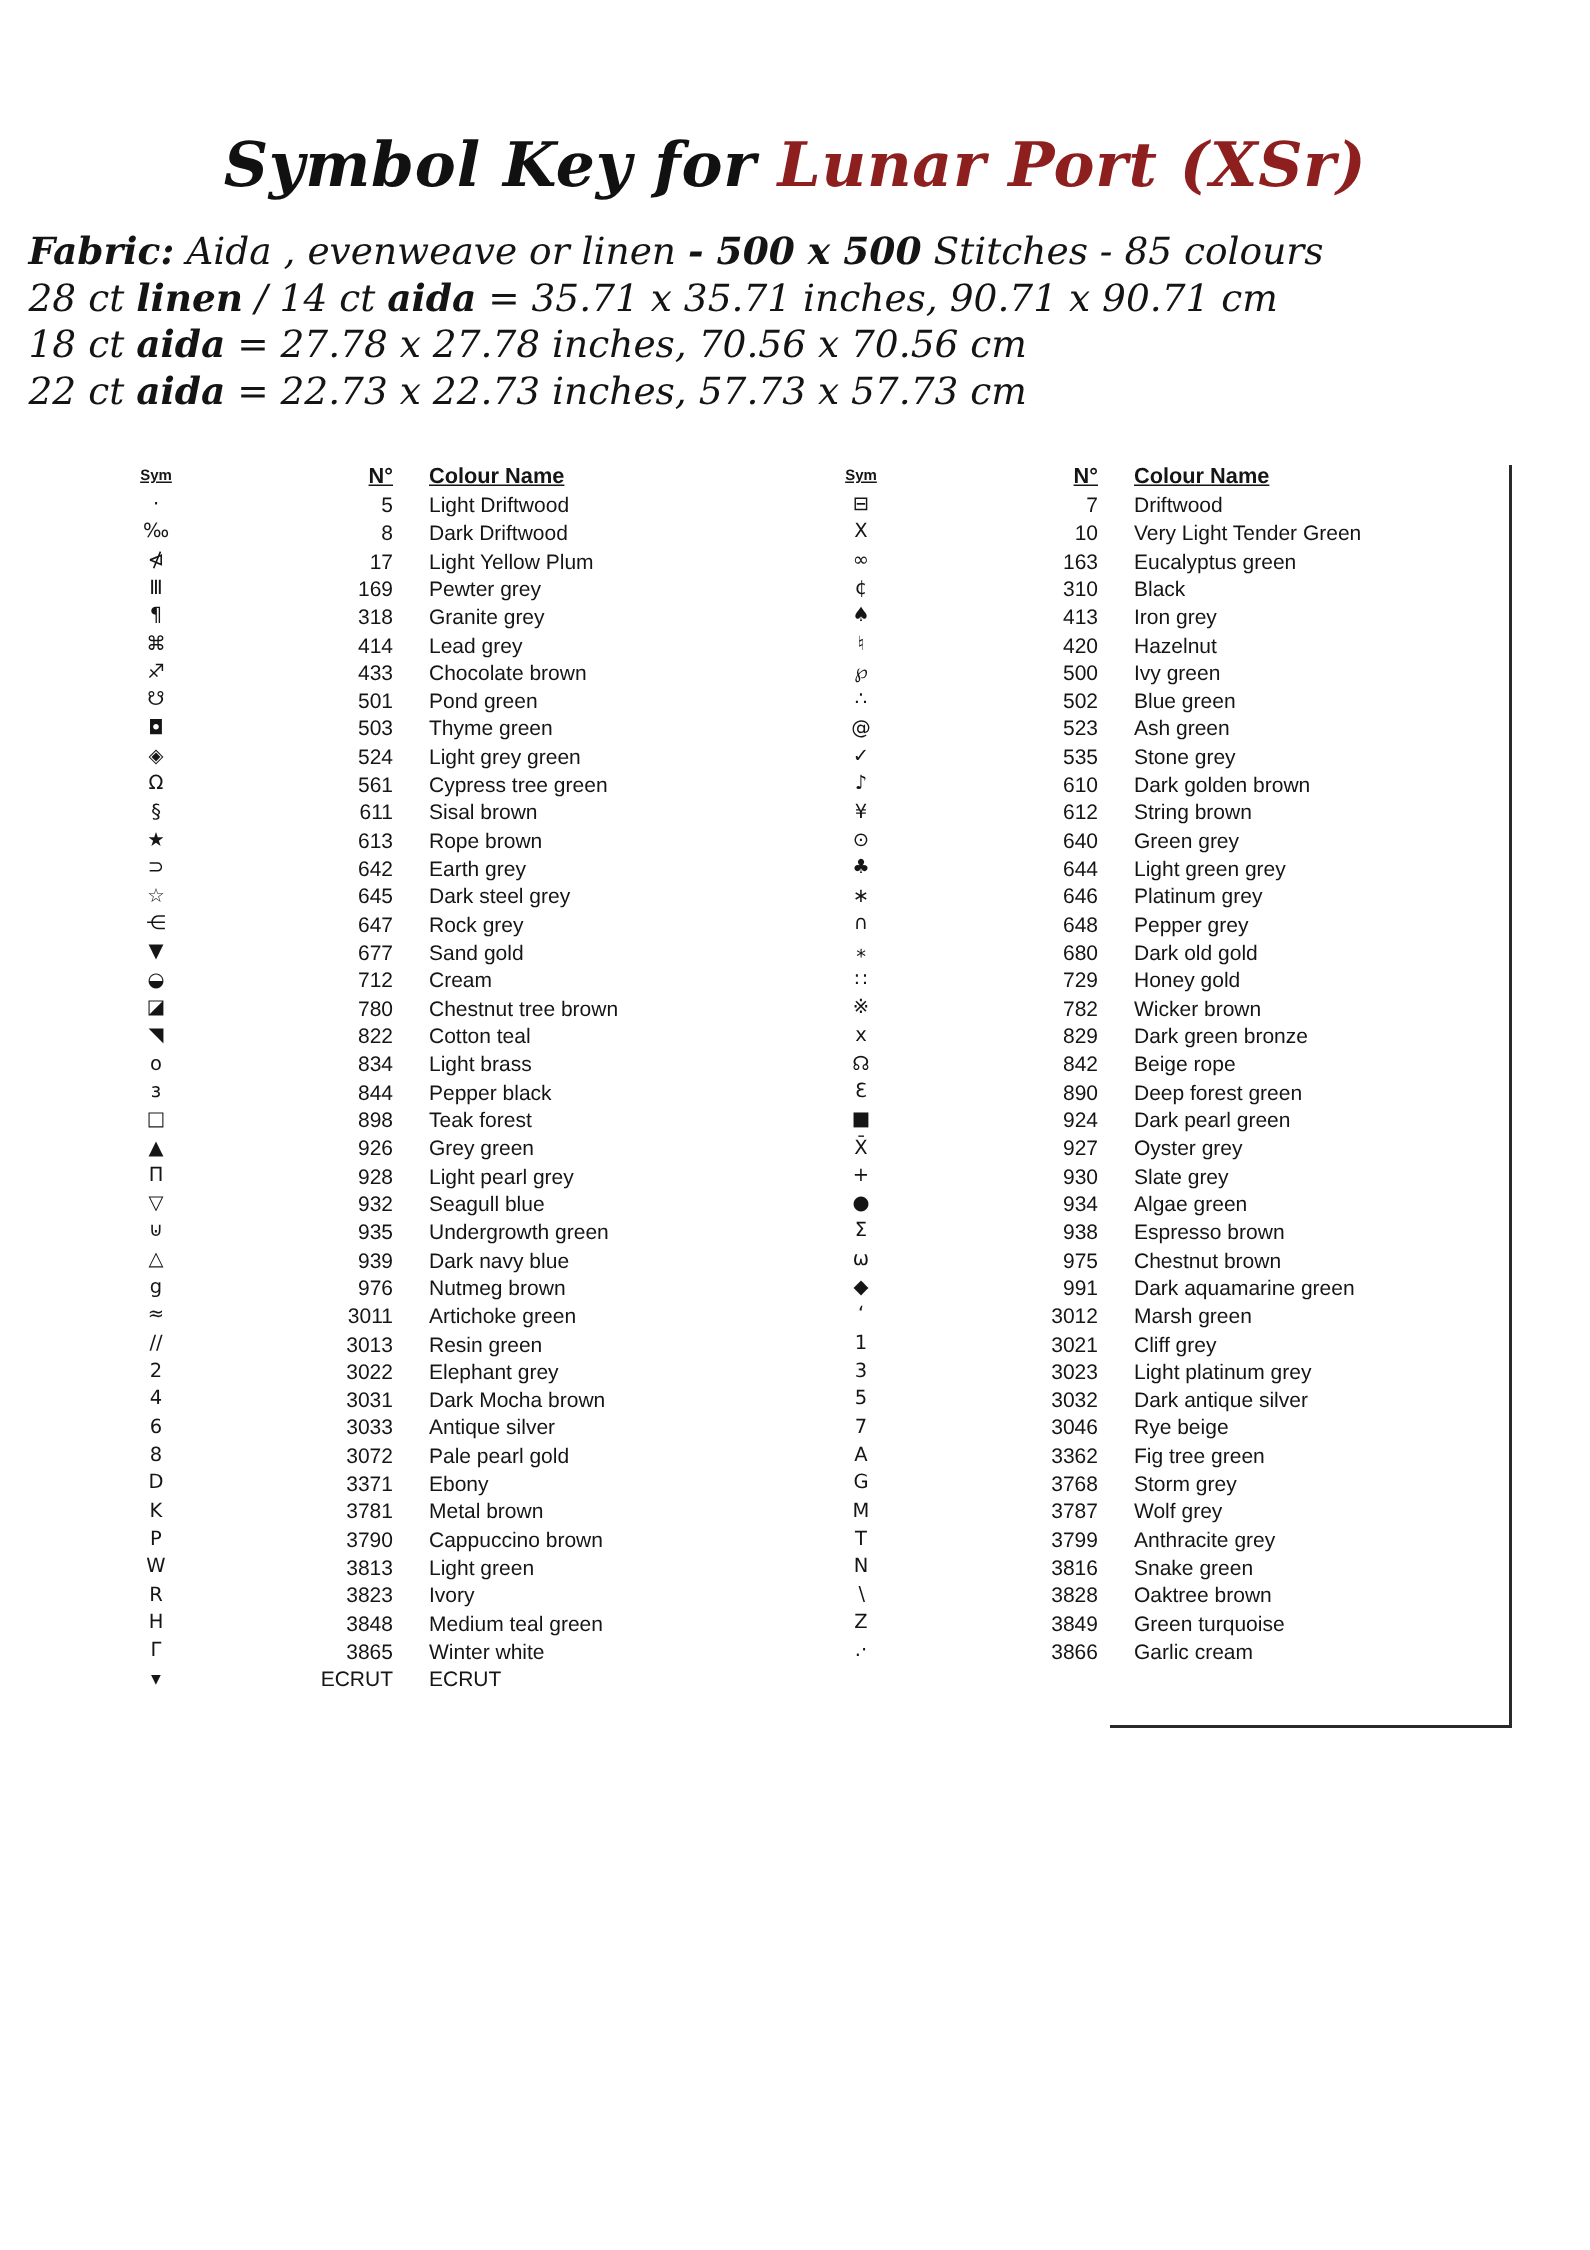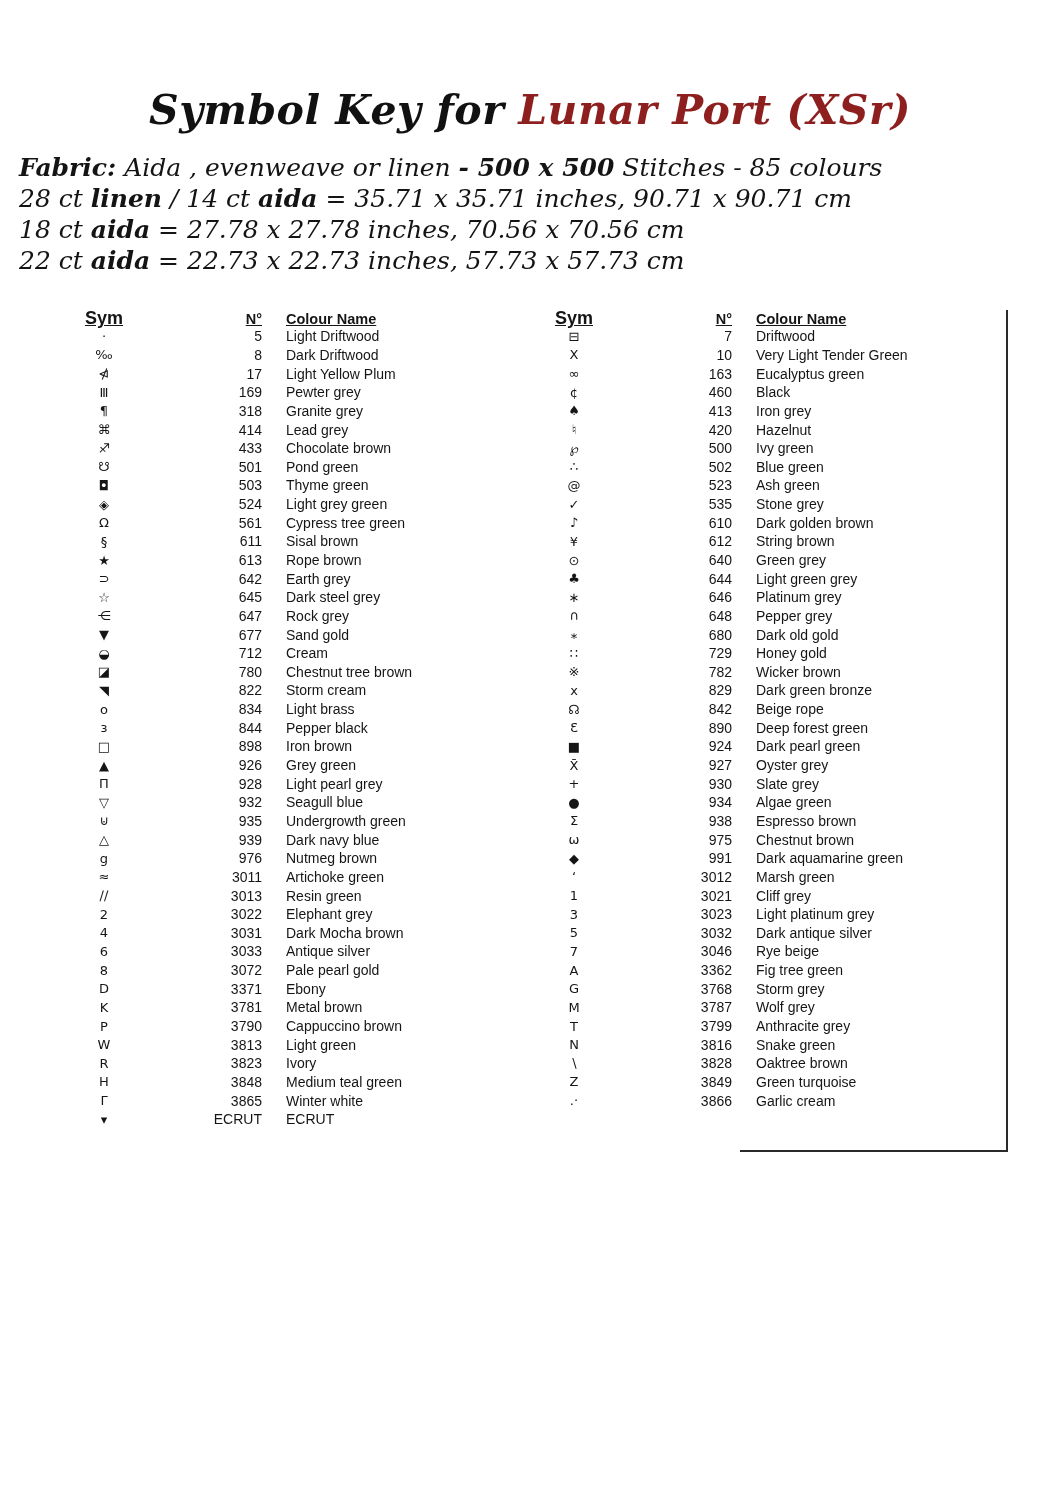--- a/index.html
+++ b/index.html
@@ -25,21 +25,21 @@
   .key-col { position:absolute; top:308px; }
   .key-col.left  { left:62px;  width:445px; }
   .key-col.right { left:532px; width:452px; }
   .key-header, .key-row {
     display:grid; grid-template-columns:84px 116px 1fr; align-items:center;
   }
   .key-header { height:19px; font-size:14.5px; font-weight:bold; }
   .key-header span { text-decoration:underline; }
   .key-row { height:18.65px; font-size:14px; }
   .cell-sym { text-align:center; font-family:"DejaVu Sans", sans-serif; font-size:13px; }
-  .key-header .cell-sym { font-family:"Liberation Sans", sans-serif; font-size:18px; }
+  .key-header .cell-sym { font-family:"Liberation Sans", sans-serif; font-size:10px; }
   .cell-num { text-align:right; }
   .cell-name { padding-left:24px; white-space:nowrap; }
   .v-line {
     position:absolute; left:1006px; top:310px; height:842px; width:0;
     border-left:2px solid #2a2a2a;
   }
   .h-line {
     position:absolute; left:740px; top:1150px; width:266px; height:0;
     border-top:2px solid #2a2a2a;
   }
@@ -158,36 +158,36 @@
           <span class="cell-name">Cream</span>
         </div>
         <div class="key-row">
           <span class="cell-sym">◪</span>
           <span class="cell-num">780</span>
           <span class="cell-name">Chestnut tree brown</span>
         </div>
         <div class="key-row">
           <span class="cell-sym">◥</span>
           <span class="cell-num">822</span>
-          <span class="cell-name">Storm cream</span>
+          <span class="cell-name">Cotton teal</span>
         </div>
         <div class="key-row">
           <span class="cell-sym">o</span>
           <span class="cell-num">834</span>
           <span class="cell-name">Light brass</span>
         </div>
         <div class="key-row">
           <span class="cell-sym">ɜ</span>
           <span class="cell-num">844</span>
           <span class="cell-name">Pepper black</span>
         </div>
         <div class="key-row">
           <span class="cell-sym">□</span>
           <span class="cell-num">898</span>
-          <span class="cell-name">Iron brown</span>
+          <span class="cell-name">Teak forest</span>
         </div>
         <div class="key-row">
           <span class="cell-sym">▲</span>
           <span class="cell-num">926</span>
           <span class="cell-name">Grey green</span>
         </div>
         <div class="key-row">
           <span class="cell-sym">Π</span>
           <span class="cell-num">928</span>
           <span class="cell-name">Light pearl grey</span>
@@ -302,21 +302,21 @@
           <span class="cell-num">10</span>
           <span class="cell-name">Very Light Tender Green</span>
         </div>
         <div class="key-row">
           <span class="cell-sym">∞</span>
           <span class="cell-num">163</span>
           <span class="cell-name">Eucalyptus green</span>
         </div>
         <div class="key-row">
           <span class="cell-sym">¢</span>
-          <span class="cell-num">460</span>
+          <span class="cell-num">310</span>
           <span class="cell-name">Black</span>
         </div>
         <div class="key-row">
           <span class="cell-sym">♠</span>
           <span class="cell-num">413</span>
           <span class="cell-name">Iron grey</span>
         </div>
         <div class="key-row">
           <span class="cell-sym">♮</span>
           <span class="cell-num">420</span>

